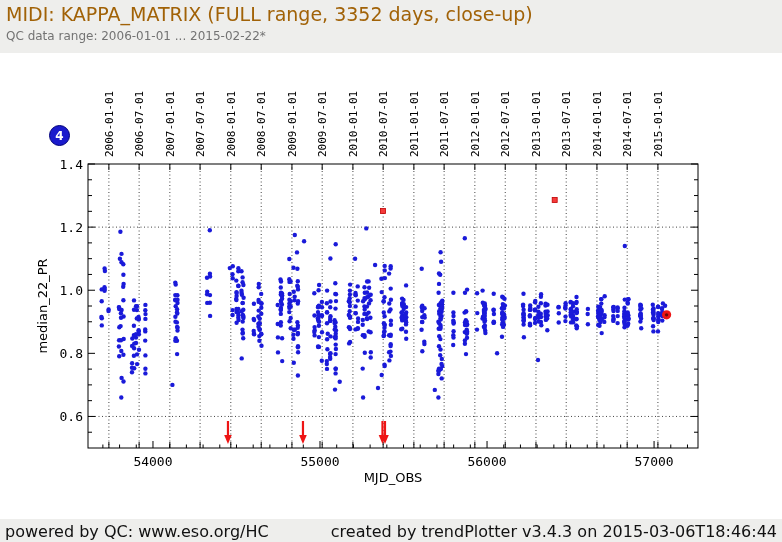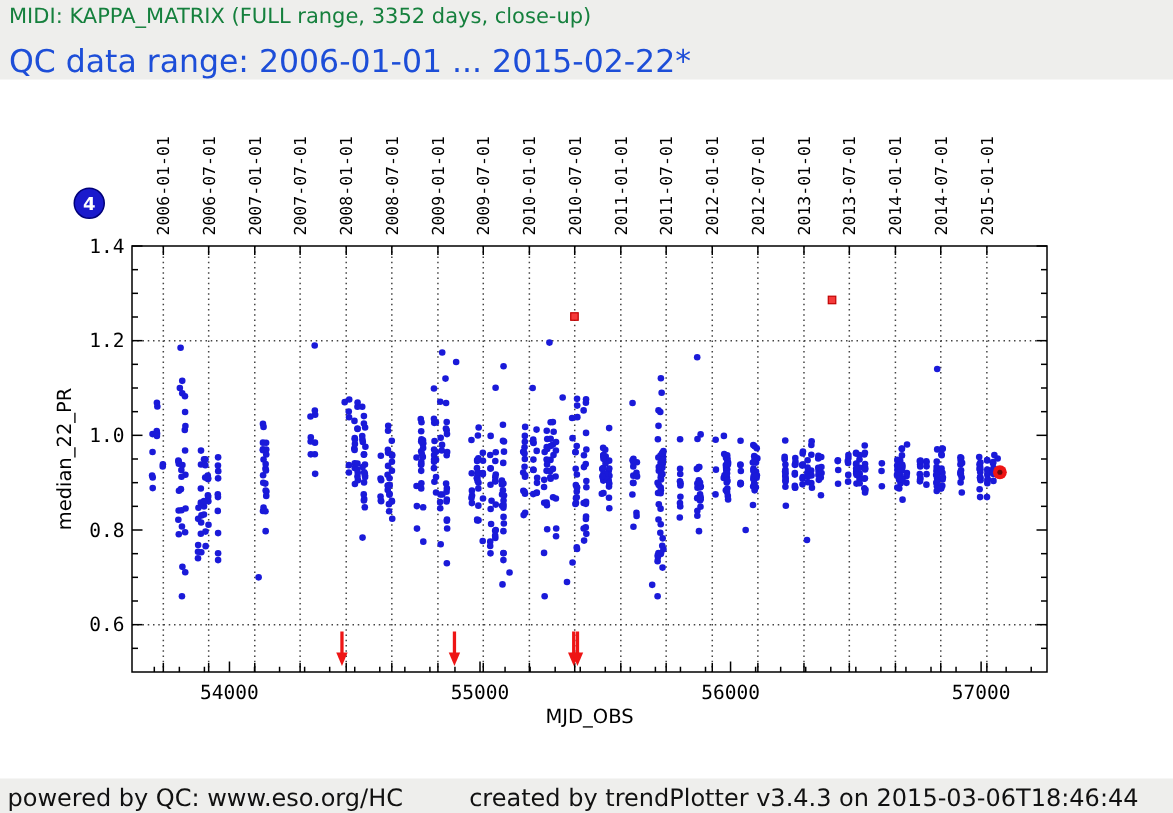--- a/index.html
+++ b/index.html
@@ -1,28 +1,28 @@
 <!DOCTYPE html>
 <html><head>
 <meta charset="utf-8">
 <style>
   html,body{margin:0;padding:0;}
   body{font-family:"DejaVu Sans", sans-serif; background:#ffffff;}
   #page{position:relative; width:782px; height:542px; background:#ffffff; overflow:hidden;}
   #header{position:absolute; left:0; top:0; width:782px; height:53px; background:#eeeeec;}
-  #title{position:absolute; left:6px; top:3px; font-size:14px; color:#15803d; white-space:nowrap;}
-  #subtitle{position:absolute; left:6px; top:29px; font-size:21px; color:#1d4ed8; white-space:nowrap;}
+  #title{position:absolute; left:6px; top:3px; font-size:19px; color:#a16207; white-space:nowrap;}
+  #subtitle{position:absolute; left:6px; top:29px; font-size:12px; color:#737373; white-space:nowrap;}
   #badge{position:absolute; left:49px; top:125px; width:19px; height:19px; border-radius:50%;
          background:#1a1acc; border:1px solid #00007a; color:#fff; font-size:12px; font-weight:bold;
          display:flex; align-items:center; justify-content:center; cursor:pointer;}
   #plot-svg{position:absolute; left:0; top:0;}
   #footer{position:absolute; left:0; top:519px; width:782px; height:23px; background:#eeeeec;
           font-size:16px; color:#111;}
   #footer-left{position:absolute; left:5px; top:3px; white-space:nowrap;}
-  #footer-right{position:absolute; right:23px; top:3px; white-space:nowrap;text-align:right;}
+  #footer-right{position:absolute; right:5px; top:3px; white-space:nowrap;text-align:right;}
   text{fill:#000;}
   .ticklab{font-family:"DejaVu Sans Mono", monospace; font-size:13px;}
   .datelab{font-family:"DejaVu Sans Mono", monospace; font-size:11px;}
   .axlab{font-family:"DejaVu Sans", sans-serif; font-size:13px;}
 </style>
 </head>
 <body>
 
 <div id="page">
 

